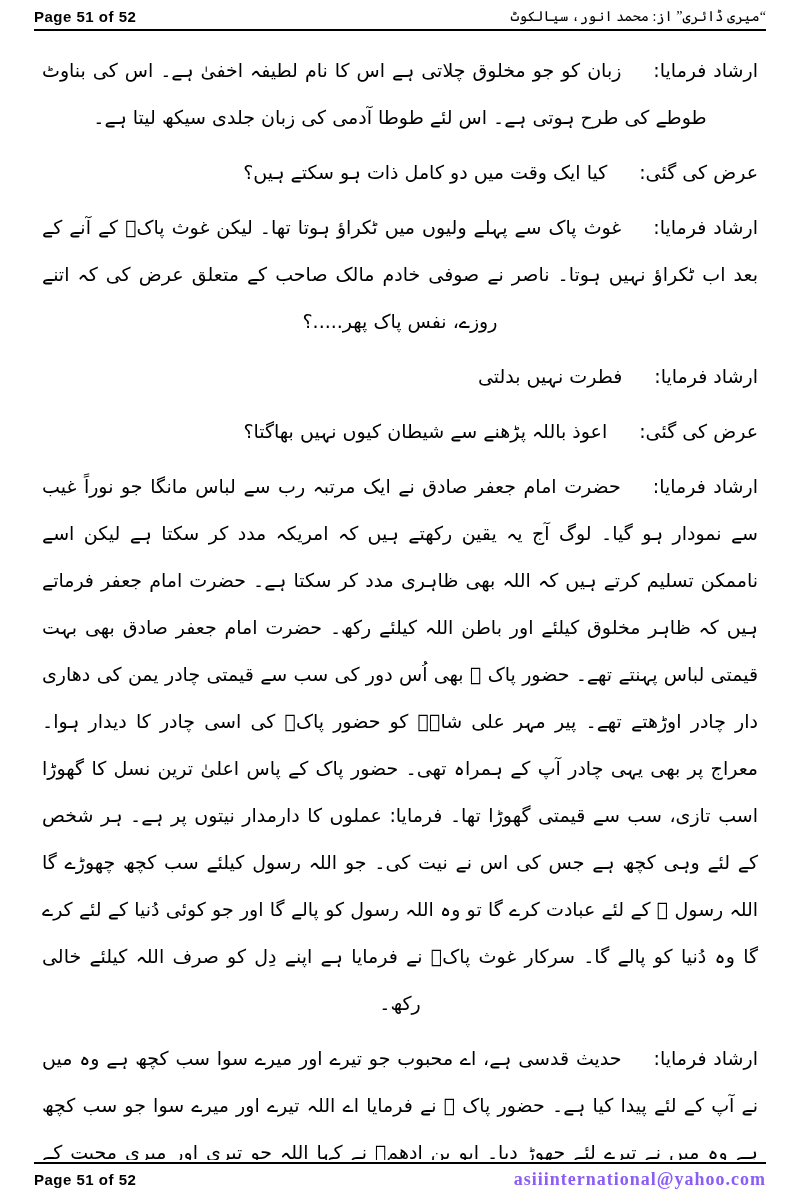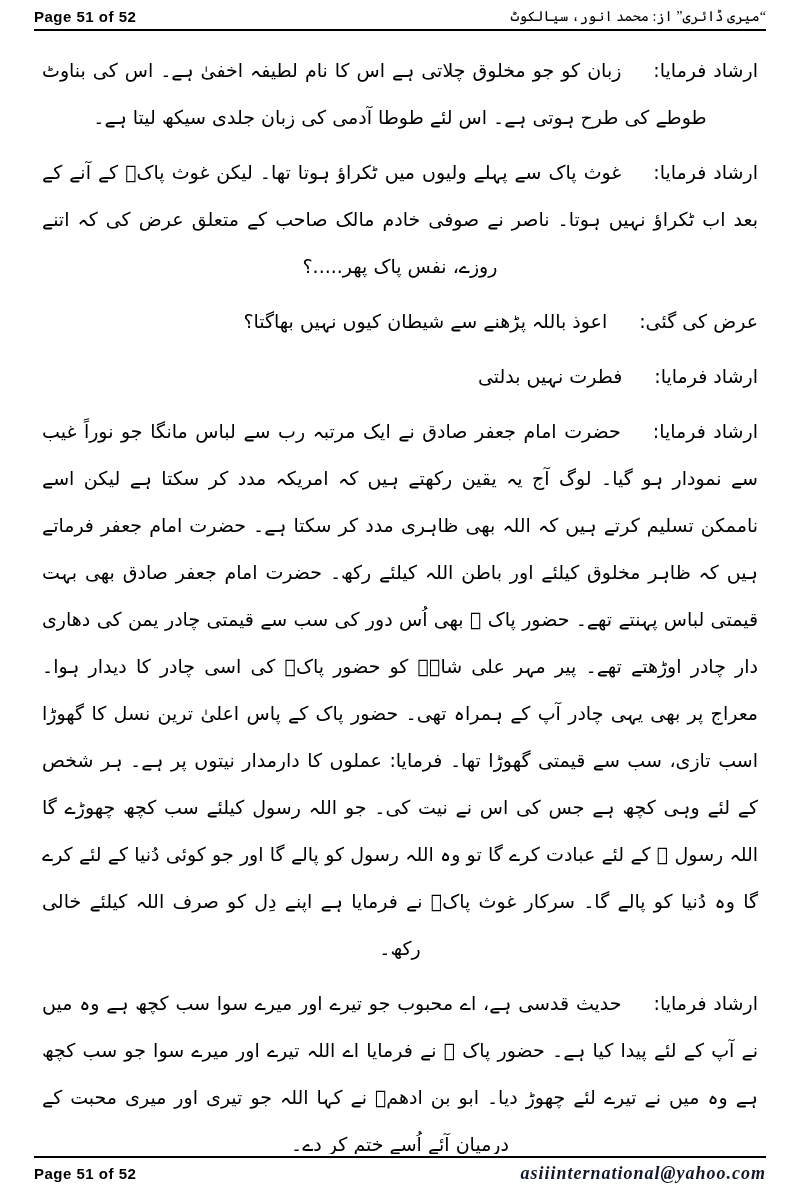--- a/index.html
+++ b/index.html
@@ -6,21 +6,21 @@
     margin: 0;
     padding: 0;
     background: #ffffff;
   }
   .page {
     width: 800px;
     height: 1200px;
     box-sizing: border-box;
     background: #ffffff;
     color: #000000;
-    padding: 8px 34px 16px 34px;
+    padding: 8px 34px 10px 34px;
     display: flex;
     flex-direction: column;
     overflow: hidden;
     font-family: "DejaVu Sans", sans-serif;
   }
   
   .page-header {
     display: flex;
     justify-content: space-between;
     align-items: flex-end;
@@ -77,23 +77,22 @@
   }
   .footer-page-number {
     font-family: "Liberation Sans", sans-serif;
     font-weight: bold;
     font-size: 15px;
     letter-spacing: 0.5px;
   }
   .footer-email {
     font-family: "Liberation Serif", serif;
     font-weight: bold;
-    font-style: italic;
     font-size: 18px;
-    color: #0f172a;
+    color: #8b5cf6;
     text-decoration: none;
     letter-spacing: 1px;
     margin-left: 24px;
   }
 </style>
 </head>
 <body>
 
 <div class="page">
 
@@ -102,31 +101,34 @@
     <div class="header-title" dir="rtl">“میری ڈائری” از: محمد انور، سیالکوٹ</div>
   </header>
   <hr class="rule">
 
   <main class="doc-body">
 
     <p class="entry center-last">
       <span class="entry-label">ارشاد فرمایا:</span><span class="entry-text">زبان کو جو مخلوق چلاتی ہے اس کا نام لطیفہ اخفیٰ ہے۔ اس کی بناوٹ طوطے کی طرح ہوتی ہے۔ اس لئے طوطا آدمی کی زبان جلدی سیکھ لیتا ہے۔</span>
     </p>
 
+    <p class="entry">
+      <span class="entry-label">عرض کی گئی:</span><span class="entry-text">کیا ایک وقت میں دو کامل ذات ہو سکتے ہیں؟</span>
+    </p>
 
     <p class="entry center-last">
       <span class="entry-label">ارشاد فرمایا:</span><span class="entry-text">غوث پاک سے پہلے ولیوں میں ٹکراؤ ہوتا تھا۔ لیکن غوث پاکؒ کے آنے کے بعد اب ٹکراؤ نہیں ہوتا۔ ناصر نے صوفی خادم مالک صاحب کے متعلق عرض کی کہ اتنے روزے، نفس پاک پھر.....؟</span>
     </p>
 
     <p class="entry">
-      <span class="entry-label">عرض کی گئی:</span><span class="entry-text">اعوذ باللہ پڑھنے سے شیطان کیوں نہیں بھاگتا؟</span>
+      <span class="entry-label">ارشاد فرمایا:</span><span class="entry-text">فطرت نہیں بدلتی</span>
     </p>
 
     <p class="entry">
-      <span class="entry-label">ارشاد فرمایا:</span><span class="entry-text">فطرت نہیں بدلتی</span>
+      <span class="entry-label">عرض کی گئی:</span><span class="entry-text">اعوذ باللہ پڑھنے سے شیطان کیوں نہیں بھاگتا؟</span>
     </p>
 
 
     <p class="entry center-last">
       <span class="entry-label">ارشاد فرمایا:</span><span class="entry-text">حضرت امام جعفر صادق نے ایک مرتبہ رب سے لباس مانگا جو نوراً غیب سے نمودار ہو گیا۔ لوگ آج یہ یقین رکھتے ہیں کہ امریکہ مدد کر سکتا ہے لیکن اسے ناممکن تسلیم کرتے ہیں کہ اللہ بھی ظاہری مدد کر سکتا ہے۔ حضرت امام جعفر فرماتے ہیں کہ ظاہر مخلوق کیلئے اور باطن اللہ کیلئے رکھ۔ حضرت امام جعفر صادق بھی بہت قیمتی لباس پہنتے تھے۔ حضور پاک ﷺ بھی اُس دور کی سب سے قیمتی چادر یمن کی دھاری دار چادر اوڑھتے تھے۔ پیر مہر علی شاہؒ کو حضور پاکؐ کی اسی چادر کا دیدار ہوا۔ معراج پر بھی یہی چادر آپ کے ہمراہ تھی۔ حضور پاک کے پاس اعلیٰ ترین نسل کا گھوڑا اسب تازی، سب سے قیمتی گھوڑا تھا۔ فرمایا: عملوں کا دارمدار نیتوں پر ہے۔ ہر شخص کے لئے وہی کچھ ہے جس کی اس نے نیت کی۔ جو اللہ رسول کیلئے سب کچھ چھوڑے گا اللہ رسول ﷺ کے لئے عبادت کرے گا تو وہ اللہ رسول کو پالے گا اور جو کوئی دُنیا کے لئے کرے گا وہ دُنیا کو پالے گا۔ سرکار غوث پاکؒ نے فرمایا ہے اپنے دِل کو صرف اللہ کیلئے خالی رکھ۔</span>
     </p>
 
     <p class="entry center-last">
       <span class="entry-label">ارشاد فرمایا:</span><span class="entry-text">حدیث قدسی ہے، اے محبوب جو تیرے اور میرے سوا سب کچھ ہے وہ میں نے آپ کے لئے پیدا کیا ہے۔ حضور پاک ﷺ نے فرمایا اے اللہ تیرے اور میرے سوا جو سب کچھ ہے وہ میں نے تیرے لئے چھوڑ دیا۔ ابو بن ادھمؒ نے کہا اللہ جو تیری اور میری محبت کے درمیان آئے اُسے ختم کر دے۔</span>
     </p>

